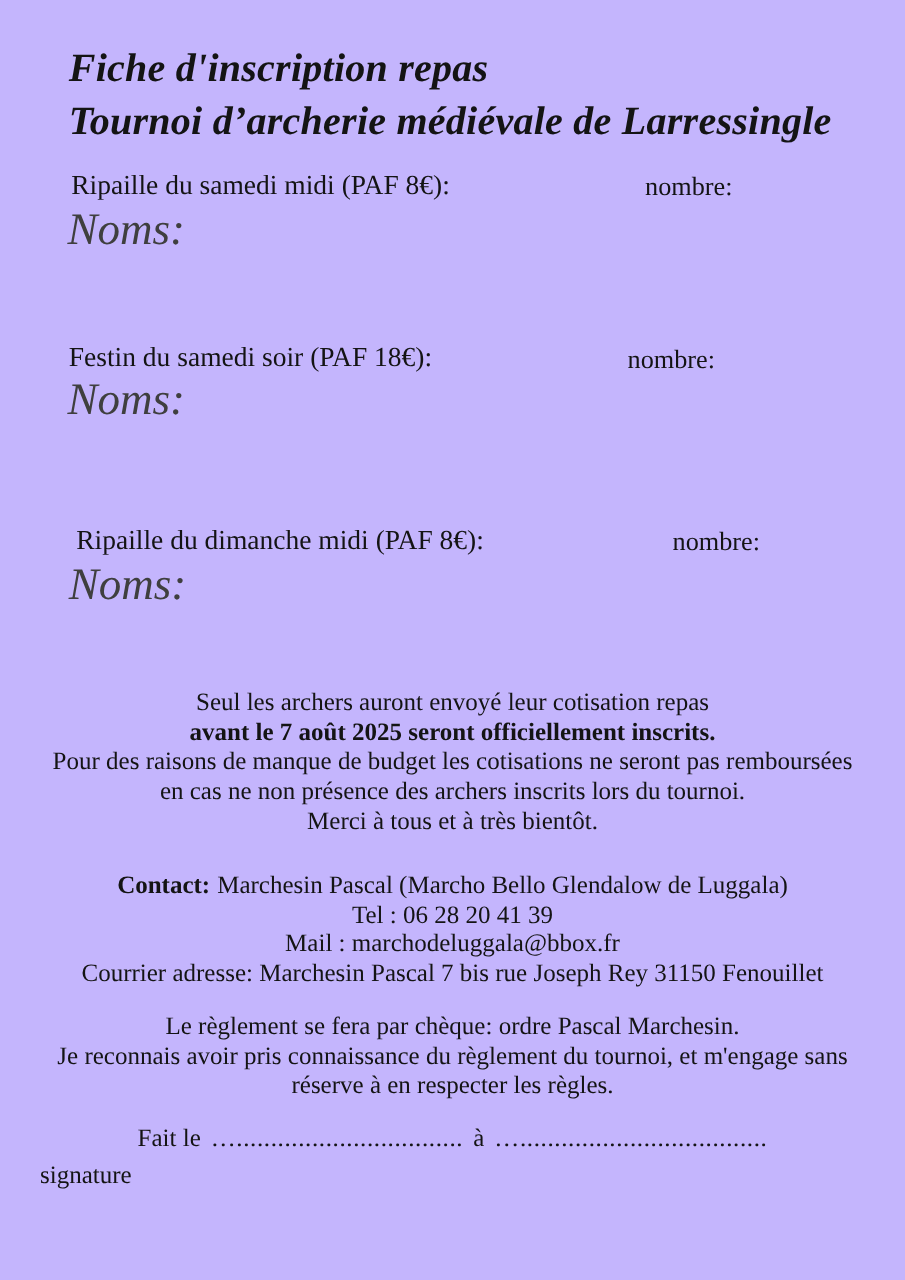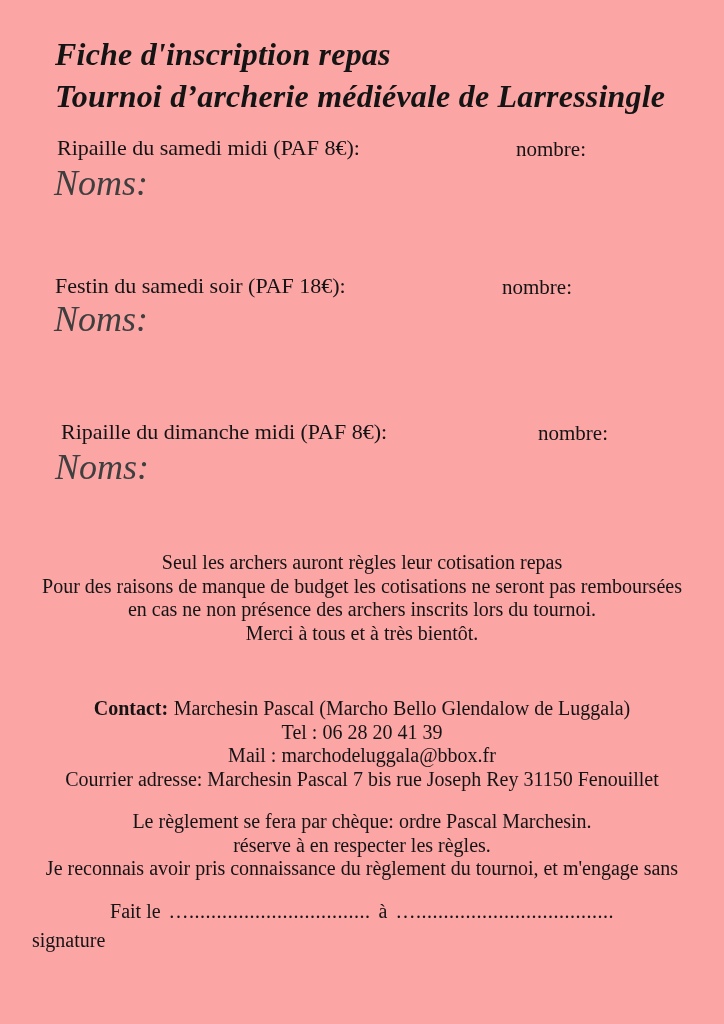--- a/index.html
+++ b/index.html
@@ -1,17 +1,17 @@
 <!DOCTYPE html>
 <html><head>
 <meta charset="utf-8">
 <style>
   html,body{margin:0;padding:0;background:#ffffff;}
   .page{
-    position:relative;width:724px;height:1024px;background:#fca5a5;
+    position:relative;width:724px;height:1024px;background:#c4b5fd;
     font-family:"Liberation Serif", serif;color:#141414;overflow:hidden;
   }
   
   .doc-title{
     position:absolute;left:55px;top:33px;
     font-size:32px;line-height:42px;font-weight:700;font-style:italic;
     letter-spacing:.2px;white-space:nowrap;
   }
   
   .meal{position:absolute;left:0;width:724px;}
@@ -87,39 +87,40 @@
 
   <div class="meal" id="meal-3">
     <div class="meal-label">Ripaille du dimanche midi (PAF 8€):</div>
     <div class="meal-count">nombre:</div>
     <div class="count-area"></div>
     <div class="meal-noms">Noms:</div>
     <div class="names-area"></div>
   </div>
 
   <div class="center-block notice">
-    <div>Seul les archers  auront règles leur cotisation repas</div>
+    <div>Seul les archers  auront envoyé leur cotisation repas</div>
+    <div class="bold">avant le  7 août 2025 seront officiellement inscrits.</div>
     <div>Pour des raisons de manque de budget les cotisations ne seront pas remboursées</div>
     <div>en cas ne non présence des archers inscrits lors du tournoi.</div>
     <div>Merci à tous et à très bientôt.</div>
   </div>
 
   <div class="center-block contact">
     <div>
       <span class="contact-label">Contact:</span><span>Marchesin Pascal (Marcho Bello Glendalow de Luggala)</span>
     </div>
     <div>Tel : 06 28 20 41 39</div>
     <div>Mail : marchodeluggala@bbox.fr</div>
     <div>Courrier adresse:  Marchesin Pascal 7 bis rue Joseph Rey 31150 Fenouillet</div>
   </div>
 
   <div class="center-block payment">
     <div>Le règlement se fera par chèque: ordre Pascal Marchesin.</div>
+    <div>Je reconnais avoir pris connaissance du règlement du tournoi, et m'engage sans</div>
     <div>réserve à en respecter les règles.</div>
-    <div>Je reconnais avoir pris connaissance du règlement du tournoi, et m'engage sans</div>
   </div>
 
   <div class="faitle">
     <span>Fait le</span>
     <span class="dots">….................................</span>
     <span>à</span>
     <span class="dots">…....................................</span>
   </div>
 
   <div class="signature-line">signature</div>

